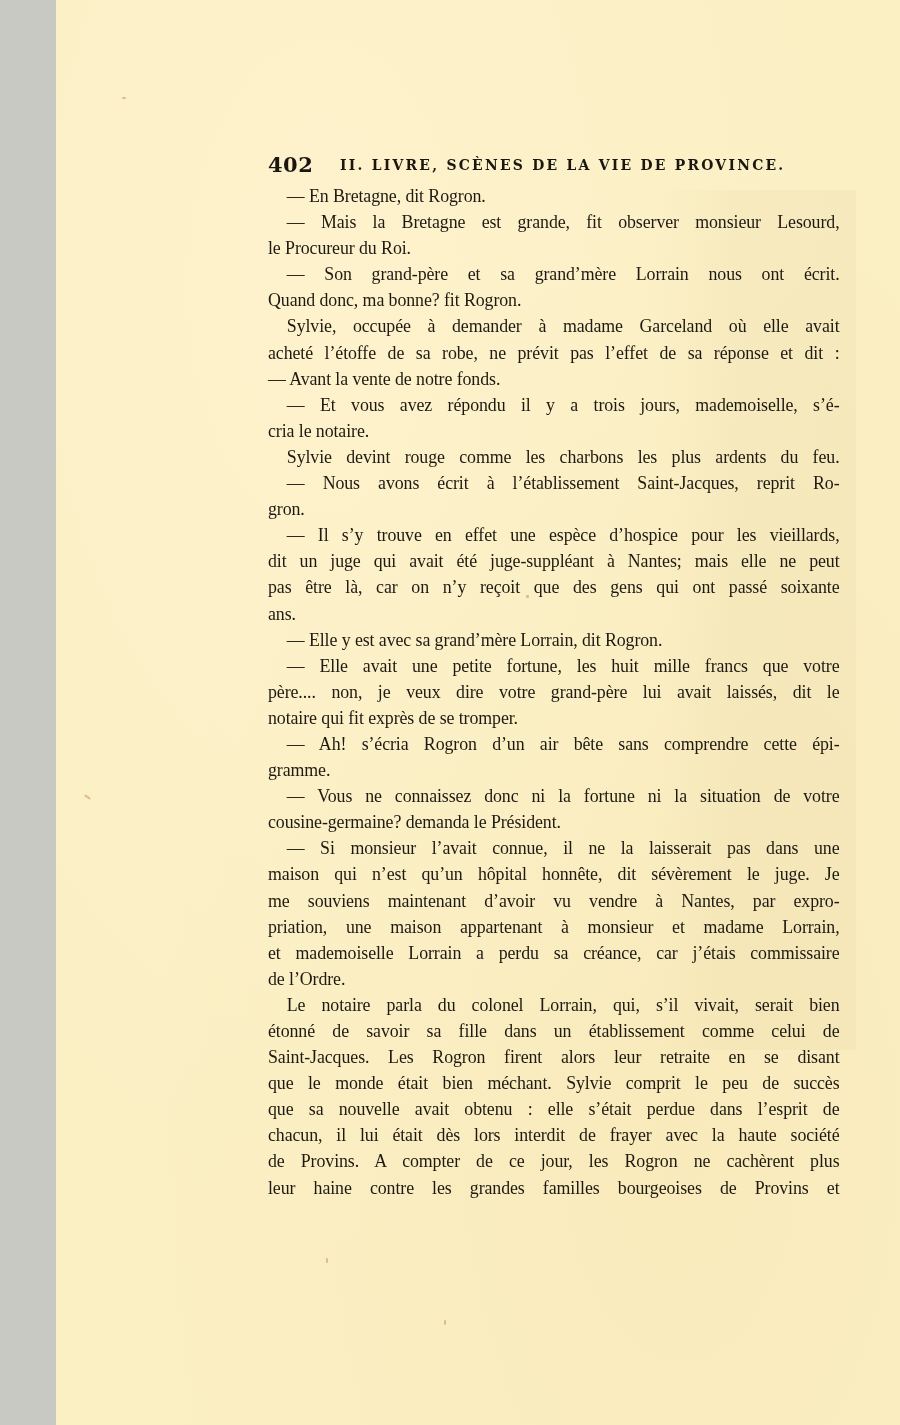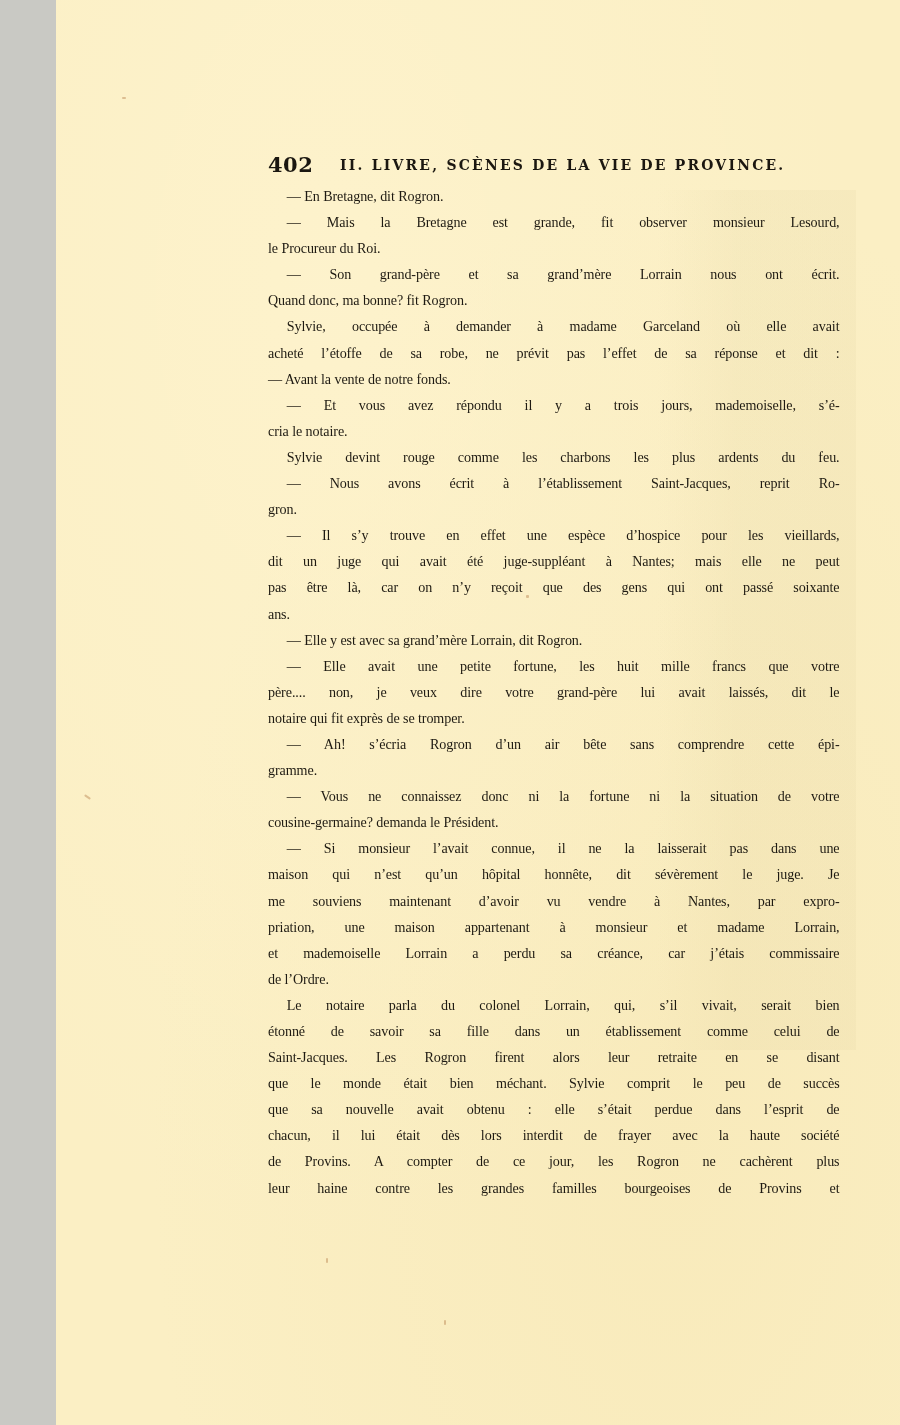--- a/index.html
+++ b/index.html
@@ -60,21 +60,21 @@
     letter-spacing: 2.4px;
     transform: scaleX(0.93);
     transform-origin: left center;
   }
   .text-block {
     position: absolute;
     left: 212px;
     top: 183px;
     width: 572px;
     font-family: "Liberation Serif", "DejaVu Serif", serif;
-    font-size: 15px;
+    font-size: 19px;
     line-height: 26.1px;
     color: #1e1a12;
     letter-spacing: -0.1px;
   }
   .line {
     display: block;
     white-space: nowrap;
     height: 26.1px;
     text-align: justify;
     text-align-last: justify;

